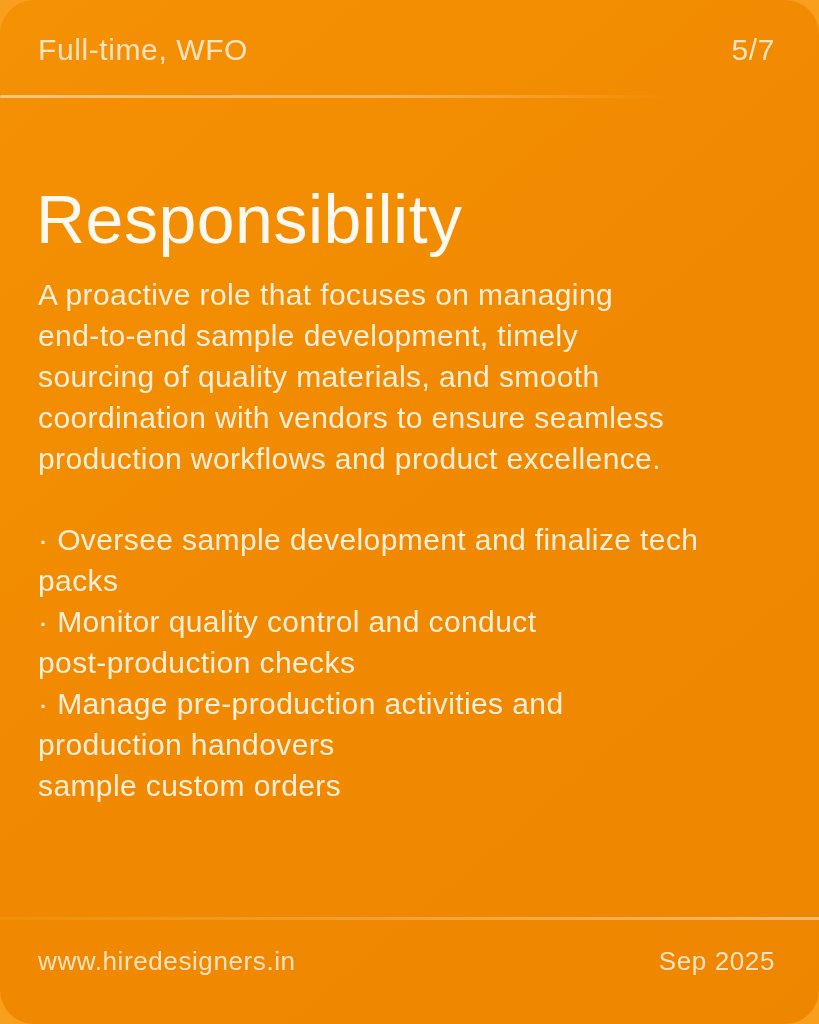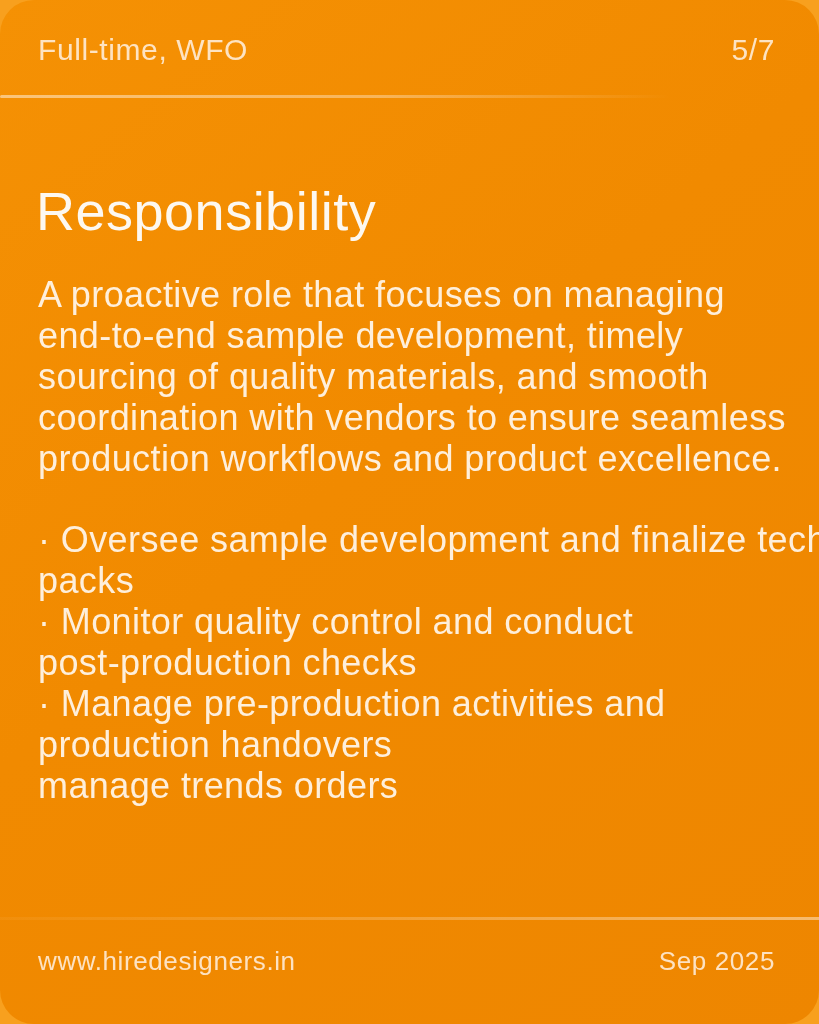--- a/index.html
+++ b/index.html
@@ -43,32 +43,32 @@
     background: linear-gradient(to right,
       rgba(255, 240, 222, 0.55) 0%,
       rgba(255, 240, 222, 0.40) 55%,
       rgba(255, 240, 222, 0.0) 97%);
   }
 
   
   .page-title {
     position: absolute;
     top: 180px; left: 36px;
-    font-size: 54px;
+    font-size: 68px;
     font-weight: 400;
     letter-spacing: 0.5px;
     color: #fdf8f0;
     text-align: right;
   }
 
   
   .body-text {
     position: absolute;
     top: 274px; left: 38px; right: 30px;
-    font-size: 36px;
+    font-size: 30px;
     letter-spacing: 0.4px;
     color: rgba(255, 246, 236, 0.93);
     z-index: 2;
   }
   .body-text .line {
     display: block;
     height: 41px;
     line-height: 41px;
     white-space: nowrap;
   }
@@ -129,21 +129,21 @@
         </div>
         <div>
           <span class="line">· Monitor quality control and conduct</span>
           <span class="line">post-production checks</span>
         </div>
         <div>
           <span class="line">· Manage pre-production activities and</span>
           <span class="line">production handovers</span>
         </div>
         <div>
-          <span class="line">manage trends orders</span>
+          <span class="line">sample custom orders</span>
         </div>
       </div>
     </div>
 
     <div class="divider-bottom"></div>
 
     <div class="footer-row">
       <span>www.hiredesigners.in</span>
       <span>Sep 2025</span>
     </div>

